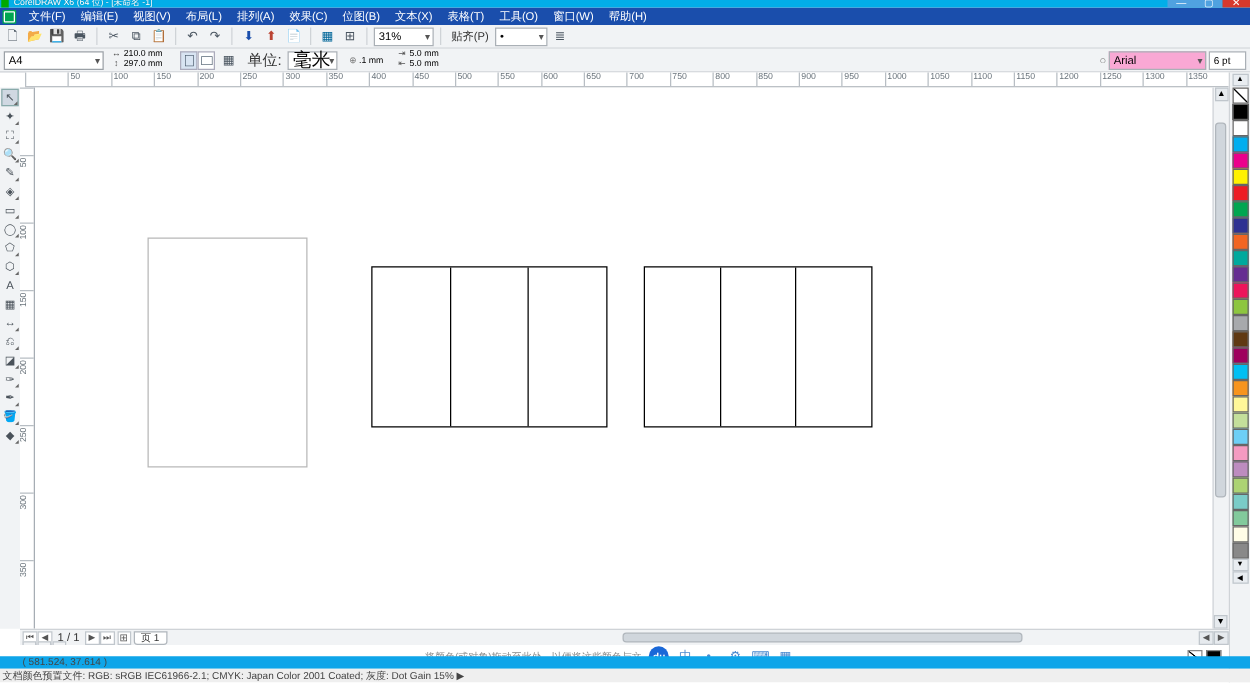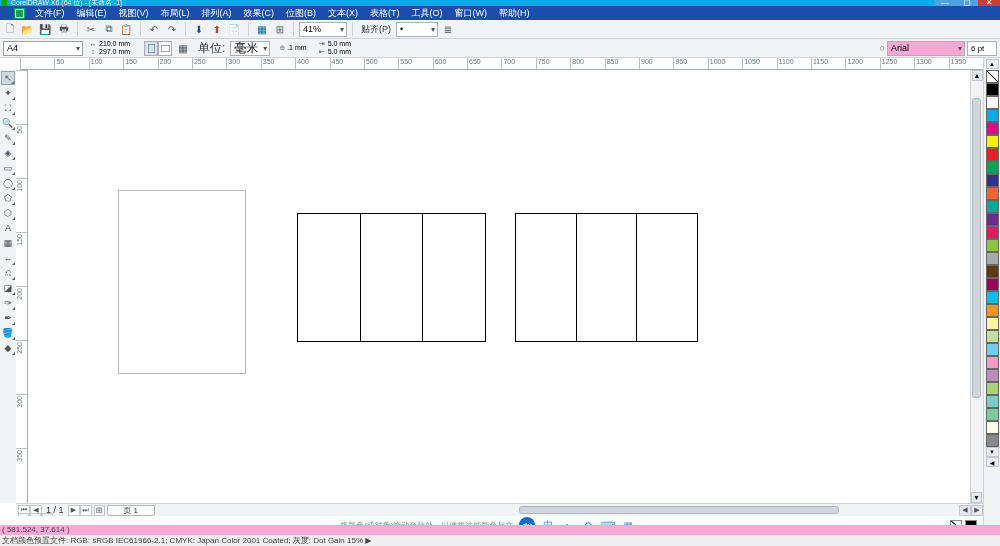--- a/index.html
+++ b/index.html
@@ -9,21 +9,21 @@
   .title-bar { height: 6px; background: linear-gradient(to right, #02aee8 0 180px, #02aee8 180px); display: flex; align-items: center; position: relative; }
   .title-bar .icon { width: 6px; height: 6px; margin-left: 1px; background: #0a0; }
   .title-bar .title { color: #fff; font-size: 7px; margin-left: 4px; line-height: 6px; text-shadow: 0 0 1px rgba(0,0,0,.3); }
   .title-bar .right { position: absolute; right: 0; top: 0; display: flex; height: 6px; }
   .title-bar .wbtn { width: 22px; text-align: center; color:#fff; font-size:8px; line-height:6px; }
   .title-bar .min { background:#50a2e0; }
   .title-bar .max { background:#50a2e0; }
   .title-bar .close { background:#d7392c; }
   
   
-  .menu-bar { height: 14px; background: #1a4eac; display: flex; align-items: center; padding-left: 14px; }
+  .menu-bar { height: 14px; background: #1a4eac; display: flex; align-items: center; padding-left: 2px; }
   .menu-bar .app-icon { width: 11px; height: 11px; background: #00a651; border-radius:1px; margin-right:4px; position:relative; }
   .menu-bar .app-icon::after{content:""; position:absolute; inset:1px; border:1px solid #fff; border-radius:1px;}
   .menu-bar .item { color: #fff; font-size: 9px; padding: 0 6px; line-height: 14px; }
   
   
   .std-toolbar { height: 19px; background: #f1f3f5; border-bottom: 1px solid #d0d4d8; display: flex; align-items: center; padding: 0 2px; gap: 2px; }
   .std-toolbar .sep { width: 1px; height: 14px; background: #cfd3d7; margin: 0 3px; }
   .tbtn { width: 16px; height: 16px; display: flex; align-items: center; justify-content: center; font-size: 10px; color:#4a5560; border-radius:2px; }
   .zoom-sel { width: 48px; height: 15px; border:1px solid #aab0b6; background:#fff; font-size:9px; padding-left:3px; line-height:13px; position:relative; }
   .zoom-sel::after{content:"▾"; position:absolute; right:2px; top:0; font-size:8px; color:#555;}
@@ -36,21 +36,21 @@
   .page-sel { width: 80px; height:15px; border:1px solid #9aa0a6; background:#fff; font-size:9px; padding-left:3px; line-height:13px; position:relative;}
   .page-sel::after{content:"▾"; position:absolute; right:2px; top:0; font-size:8px; color:#555;}
   .dims { display:flex; flex-direction:column; font-size:7px; line-height:8px; margin-left:3px; gap:0;}
   .dims .row { display:flex; align-items:center; gap:2px;}
   .dims .icn { width:8px; height:7px; display:inline-flex; align-items:center; justify-content:center; color:#555;}
   .mini-input { width:36px; height:8px; border:none; border-bottom:1px solid transparent; background:transparent; font-size:7px;}
   .orient { display:flex; gap:0; margin-left:6px;}
   .orient .ob { width:14px; height:15px; border:1px solid #aab; background:#fff; display:flex; align-items:center; justify-content:center;}
   .orient .ob.sel{background:#d8e4f2;}
   .unit-lbl{font-size:12px; color:#333; margin-left:4px;}
-  .unit-sel{width:40px; height:15px; border:1px solid #aab0b6; background:#fff; font-size:12px; padding-left:3px; line-height:13px; position:relative; margin-left:2px;}
+  .unit-sel{width:40px; height:15px; border:1px solid #aab0b6; background:#fff; font-size:15px; padding-left:3px; line-height:13px; position:relative; margin-left:2px;}
   .unit-sel::after{content:"▾"; position:absolute; right:2px; top:0; font-size:8px; color:#555;}
   .nudge-group{display:flex; flex-direction:column; font-size:7px; margin-left:6px; gap:0;}
   .nudge-input{width:34px; height:8px; border:none; font-size:7px;}
   .dup-group{margin-left:8px;}
   .font-area{margin-left:auto; display:flex; align-items:center; gap:2px;}
   .font-sel{width:78px; height:15px; border:1px solid #aab0b6; background:#f9a8d4; font-size:9px; padding-left:3px; line-height:13px; position:relative;}
   .font-sel::after{content:"▾"; position:absolute; right:2px; top:0; font-size:8px; color:#555;}
   .fsize-sel{width:30px; height:15px; border:1px solid #aab0b6; background:#fff; font-size:8px; padding-left:3px; line-height:13px; position:relative;}
   .fsize-sel::after{content:""; position:absolute;}
   
@@ -79,21 +79,21 @@
   .shape-grid.g2{left:487px; width:183px; height:129px;}
   .shape-grid .cell{flex:1; border-right:1px solid #000;}
   .shape-grid .cell:last-child{border-right:none;}
   
   
   .hscroll{position:absolute; left:16px; right:17px; height:13px; bottom:30px; background:#f1f3f5; border-top:1px solid #cfd3d7; display:flex; align-items:center;}
   .hscroll .nav-btns{display:flex; align-items:center; height:100%; gap:0; padding-left:2px;}
   .hscroll .nbtn{width:12px; height:11px; border:1px solid #c0c6cc; background:#fff; display:flex; align-items:center; justify-content:center; font-size:7px; color:#555;}
   .hscroll .pagenum{font-size:9px; color:#333; margin:0 4px;}
   .hscroll .plus{width:11px; height:11px; border:1px solid #c0c6cc; background:#fff; display:flex; align-items:center; justify-content:center; font-size:8px; color:#555; margin-left:2px;}
-  .hscroll .page-tab{width:48px; height:11px; border:1px solid #b0b6bc; background:#fff; margin-left:2px; font-size:8px; text-align:center; line-height:9px; color:#333; border-radius:0 0 3px 3px;}
+  .hscroll .page-tab{width:27px; height:11px; border:1px solid #b0b6bc; background:#fff; margin-left:2px; font-size:8px; text-align:center; line-height:9px; color:#333; border-radius:0 0 3px 3px;}
   .hscroll .track{flex:1; height:11px; position:relative; margin-left:4px;}
   .hscroll .thumb{position:absolute; left:360px; height:8px; width:320px; top:1px; background:#d0d6dc; border:1px solid #b0b6bc; border-radius:3px;}
   .hscroll .sbtn{width:12px; height:11px; background:#e6eaee; border:1px solid #c0c6cc; font-size:7px; display:flex; align-items:center; justify-content:center; color:#555;}
   
   .vscroll{position:absolute; right:17px; top:70px; width:13px; bottom:43px; background:#f1f3f5; border-left:1px solid #cfd3d7;}
   .vscroll .sbtn{height:11px; width:11px; margin:0 auto; background:#e6eaee; border:1px solid #c0c6cc; font-size:7px; display:flex; align-items:center; justify-content:center;}
   .vscroll .thumb{position:absolute; left:1px; top:28px; width:9px; height:300px; background:#d0d6dc; border:1px solid #b0b6bc; border-radius:3px;}
   
   
   .palette{position:absolute; right:0; top:58px; width:17px; bottom:0; background:#f1f3f5; border-left:1px solid #cfd3d7; display:flex; flex-direction:column; align-items:center; padding-top:1px; gap:0;}
@@ -102,21 +102,21 @@
   .palette .nocolor::after{content:""; position:absolute; inset:0; background:linear-gradient(to top right, transparent 45%, #000 48%, #000 52%, transparent 55%);}
   .palette .sw{width:13px; height:13px; border:1px solid #666;}
   
   
   .hints{position:absolute; left:0; right:17px; bottom:12px; height:18px; background:#fff; display:flex; align-items:center; padding-left:340px; gap:6px;}
   .hints .hint-text{font-size:8px; color:#888;}
   .hints .du{width:16px; height:16px; background:#1a68d8; border-radius:50%; color:#fff; font-size:8px; font-weight:bold; display:flex; align-items:center; justify-content:center;}
   .hints .hi{width:14px; height:14px; display:flex; align-items:center; justify-content:center; color:#4e8bd0; font-size:10px;}
   .hints .right-icons{position:absolute; right:6px; display:flex; gap:3px;}
   .status-bar-2{position:absolute; left:0; right:0; bottom:0; height:11px; background:#efefef; padding-left:2px; font-size:8px; color:#444; line-height:11px;}
-  .status-top{position:absolute; left:0; right:0; bottom:11px; height:10px; background:#f9a8d4; padding-left:2px; font-size:8px; color:#444; line-height:10px;}
+  .status-top{position:absolute; left:0; right:0; bottom:11px; height:10px; background:#0ea5e9; padding-left:18px; font-size:8px; color:#444; line-height:10px;}
   
   
   .corner-icons{position:absolute; left:18px; bottom:24px; display:flex; gap:1px;}
   .corner-icons .ci{width:11px; height:9px; background:#f1f3f5; border:1px solid #c0c6cc; font-size:6px; display:flex; align-items:center; justify-content:center; color:#555;}
   
 </style>
 </head>
 <body>
 
 <div class="title-bar">
@@ -160,21 +160,21 @@
   <div class="tbtn">↶</div>
   <div class="tbtn">↷</div>
   <div class="sep"></div>
   <div class="tbtn" style="color:#1a4eac;">⬇</div>
   <div class="tbtn" style="color:#b43;">⬆</div>
   <div class="tbtn">📄</div>
   <div class="sep"></div>
   <div class="tbtn" style="color:#069;">▦</div>
   <div class="tbtn">⊞</div>
   <div class="sep"></div>
-  <div class="zoom-sel">41%</div>
+  <div class="zoom-sel">31%</div>
   <div class="sep"></div>
   <span class="snap-lbl">贴齐(P)</span>
   <div class="snap-combo">•</div>
   <div class="tbtn">≣</div>
 </div>
 
 <div class="prop-bar">
   <div class="page-sel">A4</div>
   <div class="dims">
     <div class="row">

